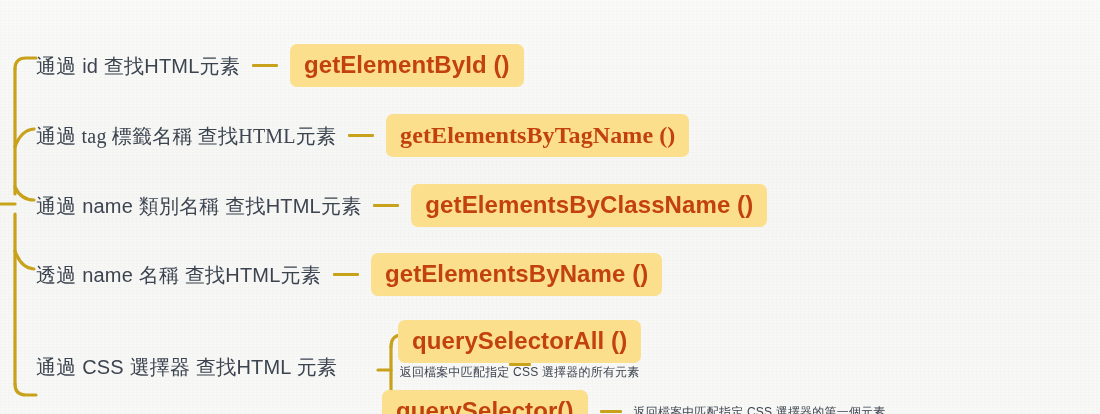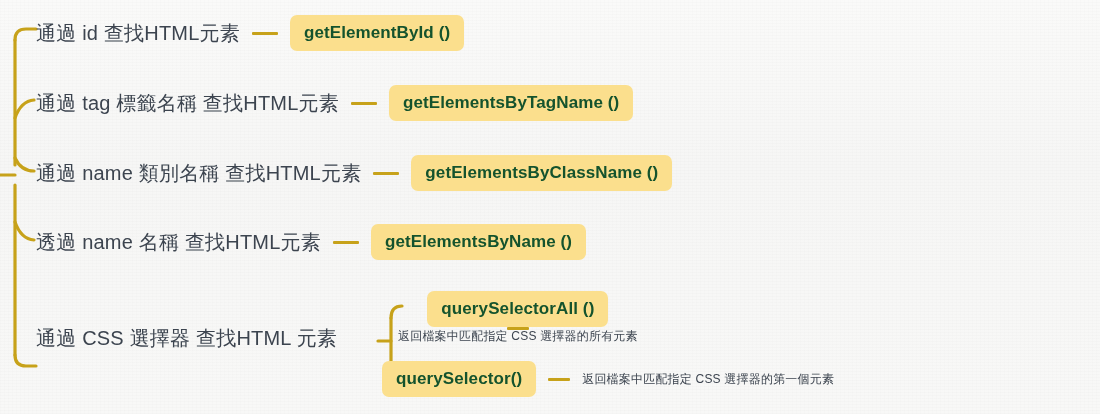--- a/index.html
+++ b/index.html
@@ -17,20 +17,21 @@
       repeating-linear-gradient(90deg, rgba(0,0,0,0.008) 0px, rgba(0,0,0,0.008) 1px, rgba(255,255,255,0) 1px, rgba(255,255,255,0) 4px),
       linear-gradient(180deg, #fafaf9 0%, #f6f6f5 40%, #f8f8f7 100%);
     font-family: "Liberation Sans", "DejaVu Sans", sans-serif;
     -webkit-font-smoothing: antialiased;
   }
 
   #canvas {
     position: relative;
     width: 1100px;
     height: 324px;
+    margin-top: 29px;
   }
 
   #bracket-layer {
     position: absolute;
     left: 0;
     top: 0;
     width: 1100px;
     height: 414px;
     pointer-events: none;
   }
@@ -65,33 +66,33 @@
     flex: 0 0 auto;
     border-radius: 1px;
   }
 
   .dash.short {
     width: 22px;
   }
 
   .badge {
     background: #fbdf8d;
-    color: #14532d;
-    font-size: 17px;
+    color: #c2410c;
+    font-size: 24px;
     font-weight: bold;
     border-radius: 7px;
     padding: 9px 14px 10px 14px;
     line-height: 1;
     flex: 0 0 auto;
     letter-spacing: 0.1px;
   }
 
   
   #row-id        { left: 36px;  top: 15px;  }
-  #row-tag       { left: 36px;  top: 85px;  }
+  #row-tag       { left: 36px;  top: 85px; font-family: Liberation Serif, serif;  }
   #row-class     { left: 36px;  top: 155px; }
   #row-name      { left: 36px;  top: 224px; }
   #row-css       { left: 36px;  top: 328px; }
   #row-qsa       { left: 398px; top: 291px; flex-direction: column; }
   #row-qs        { left: 382px; top: 361px; }
 </style>
 </head>
 <body>
 
 <div id="canvas">

